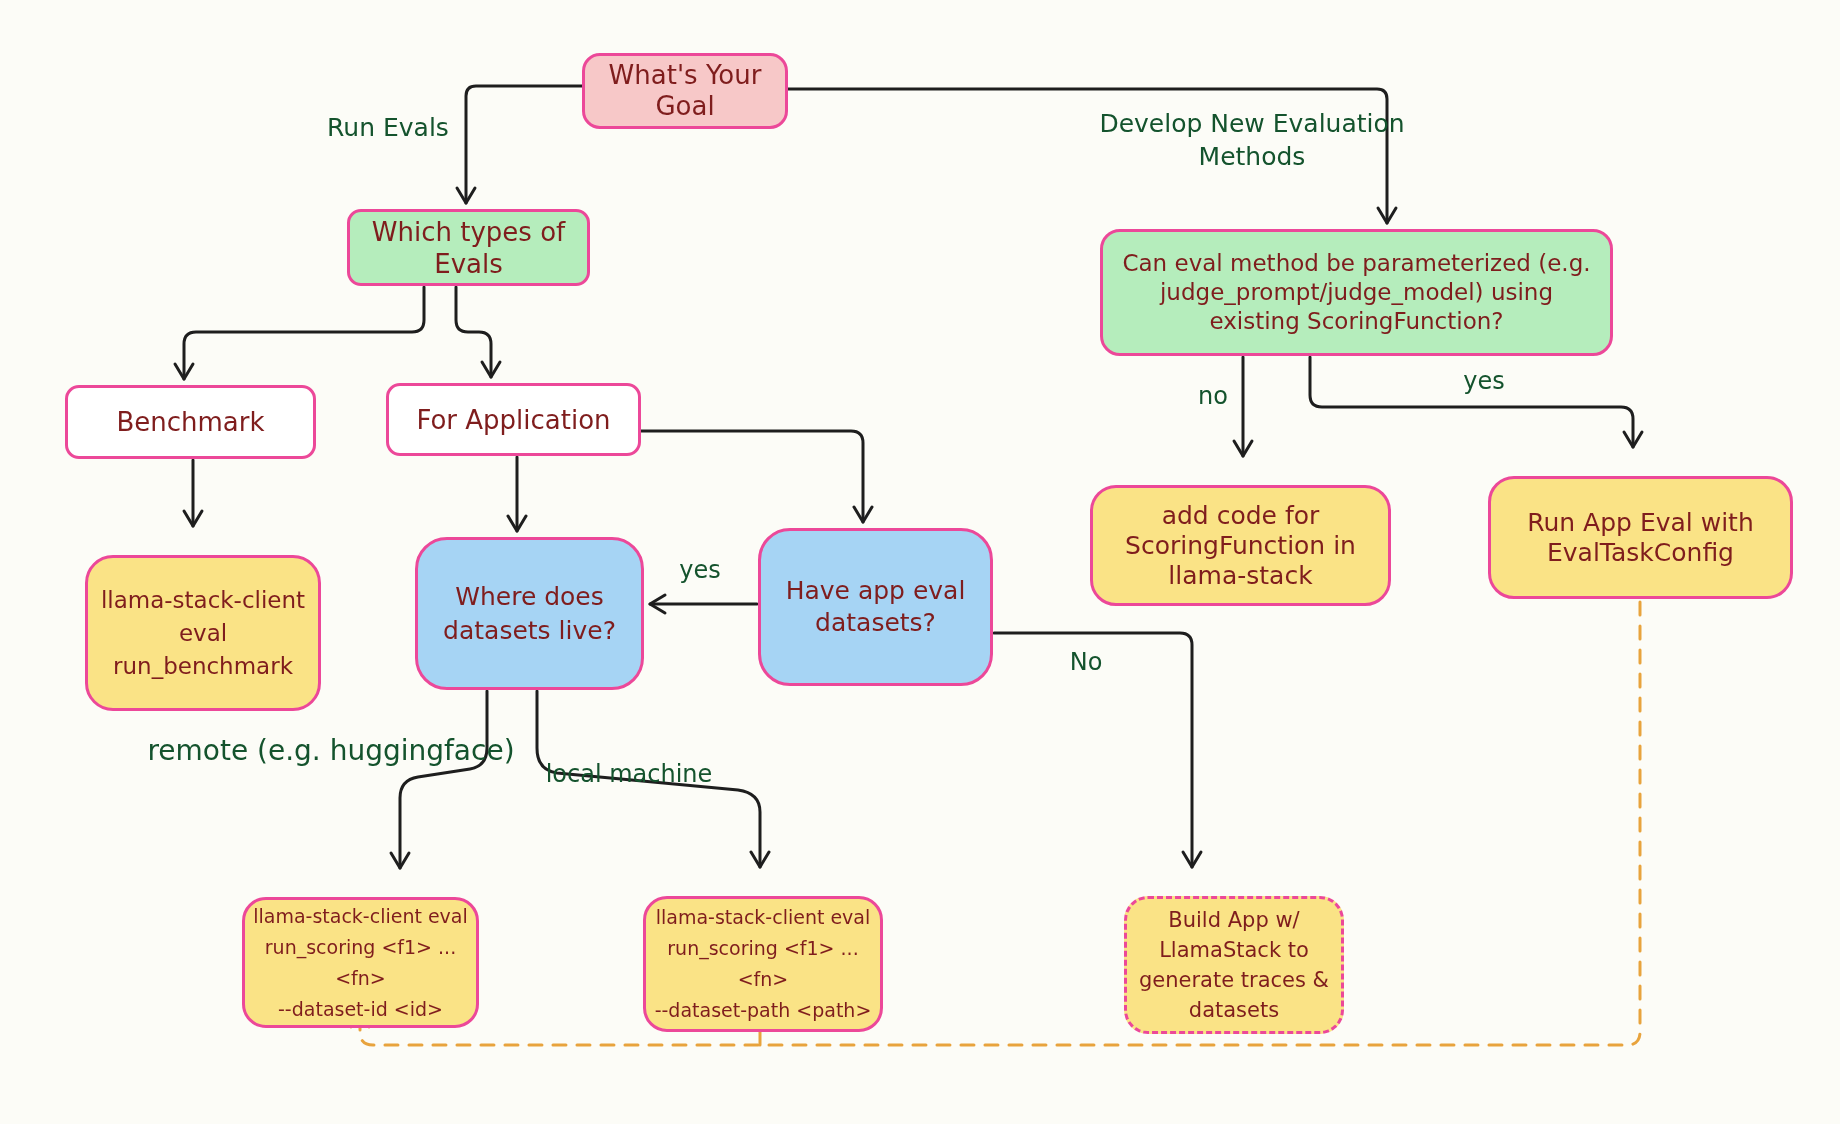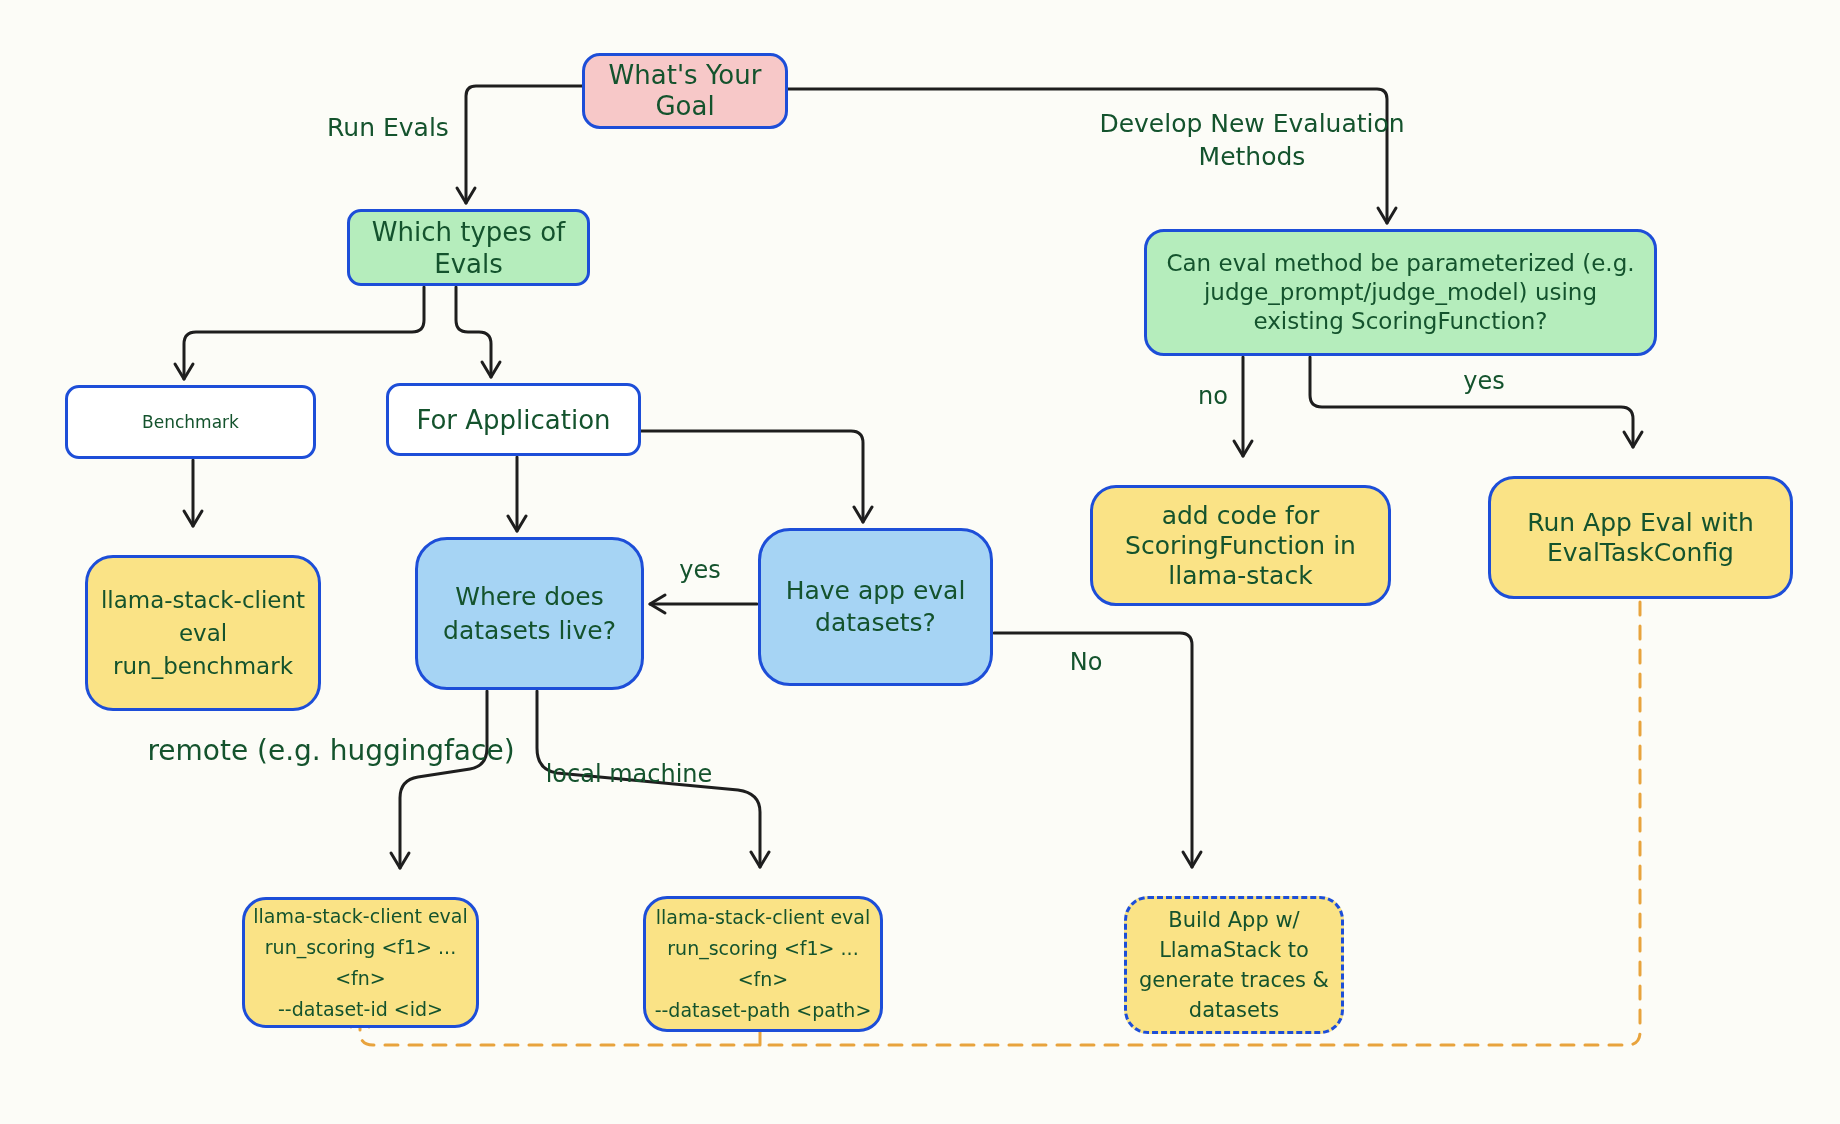--- a/index.html
+++ b/index.html
@@ -9,41 +9,41 @@
     background:#fcfcf7;
     font-family:"DejaVu Sans","Liberation Sans",sans-serif;
     color:#1e1e1e;
     overflow:hidden;
   }
   #canvas{position:relative;width:1840px;height:1124px;}
   #edges{position:absolute;left:0;top:0;width:1840px;height:1124px;}
 
   .node{
     position:absolute;box-sizing:border-box;
-    border:3px solid #1d4ed8;
+    border:3px solid #ec4899;
     display:flex;align-items:center;justify-content:center;
     text-align:center;white-space:pre-line;
-    color:#14532d;
+    color:#7f1d1d;
   }
   .fill-pink{background:#f7c8c8;}
   .fill-green{background:#b5edbc;}
   .fill-blue{background:#a6d4f4;}
   .fill-yellow{background:#fae386;margin-top:23px;}
   .fill-white{background:#ffffff;}
 
   .elabel{
     position:absolute;transform:translate(-50%,-50%);
     text-align:center;white-space:pre-line;color:#14532d;
   }
 
   
   #n-goal      {left:582px; top:53px;  width:206px; height:76px;  border-radius:18px; font-size:26px; line-height:31px;}
   #n-which     {left:347px; top:209px; width:243px; height:77px;  border-radius:14px; font-size:26px; line-height:32px;}
-  #n-param     {left:1144px;top:229px; width:513px; height:127px; border-radius:20px; font-size:23px; line-height:29px;}
-  #n-benchmark {left:65px;  top:385px; width:251px; height:74px;  border-radius:14px; font-size:17px;}
+  #n-param     {left:1100px;top:229px; width:513px; height:127px; border-radius:20px; font-size:23px; line-height:29px;}
+  #n-benchmark {left:65px;  top:385px; width:251px; height:74px;  border-radius:14px; font-size:26px;}
   #n-forapp    {left:386px; top:383px; width:255px; height:73px;  border-radius:14px; font-size:26px;}
   #n-runbench  {left:85px;  top:532px; width:236px; height:156px; border-radius:28px; font-size:23px; line-height:33px;}
   #n-where     {left:415px; top:537px; width:229px; height:153px; border-radius:32px; font-size:25px; line-height:34px;}
   #n-have      {left:758px; top:528px; width:235px; height:158px; border-radius:32px; font-size:25px; line-height:32px;}
   #n-addcode   {left:1090px;top:462px; width:301px; height:121px; border-radius:26px; font-size:25px; line-height:30px;}
   #n-runapp    {left:1488px;top:453px; width:305px; height:123px; border-radius:26px; font-size:25px; line-height:30px;}
   #n-scoreid   {left:242px; top:874px; width:237px; height:131px; border-radius:24px; font-size:19px; line-height:31px;}
   #n-scorepath {left:643px; top:873px; width:240px; height:136px; border-radius:24px; font-size:19px; line-height:31px;}
   #n-buildapp  {left:1124px;top:873px; width:220px; height:138px; border-radius:24px; font-size:21px; line-height:30px; border-style:dashed;}
 

